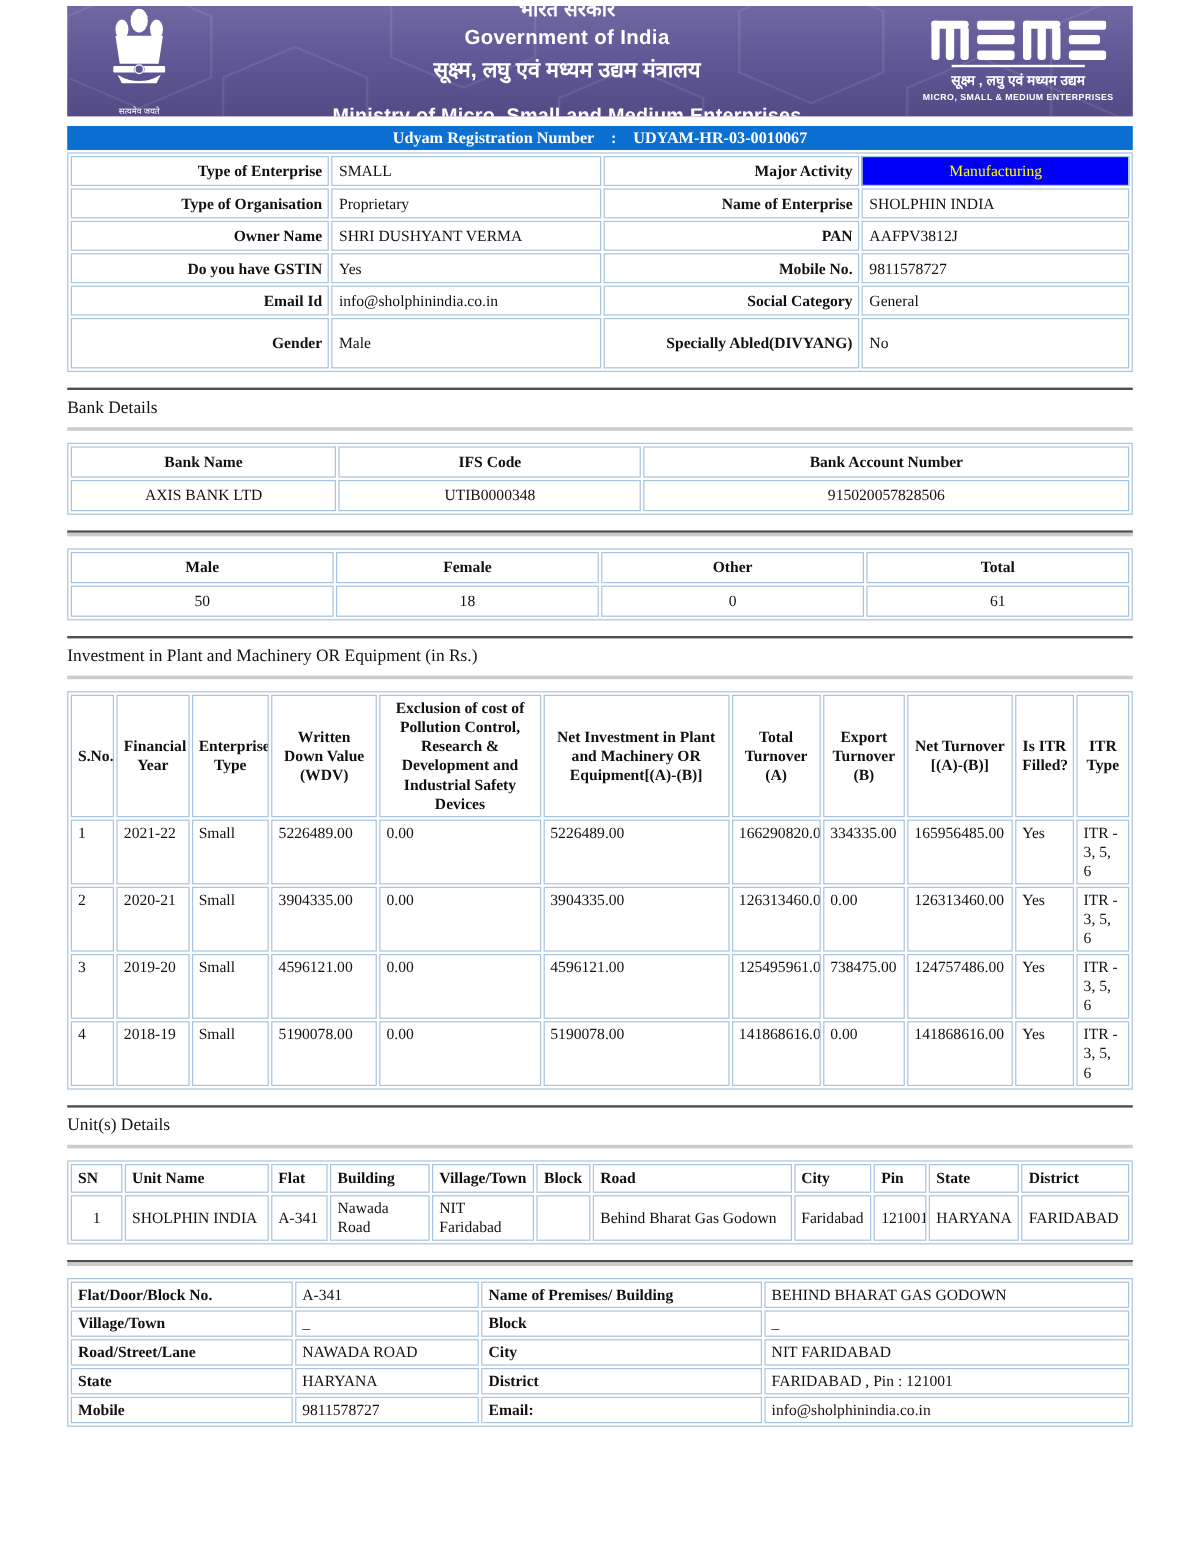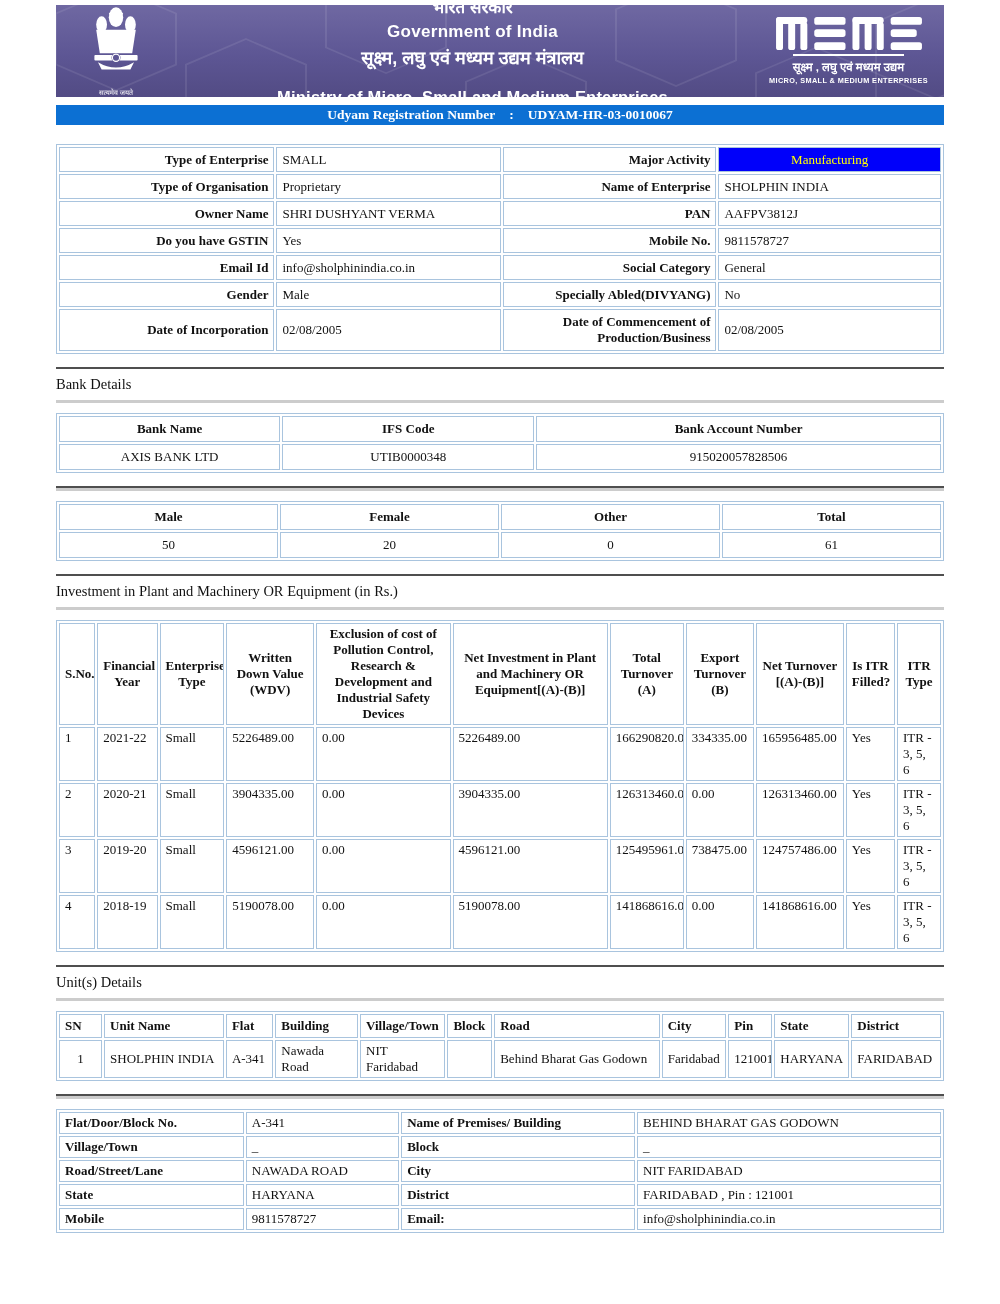--- a/index.html
+++ b/index.html
@@ -143,21 +143,21 @@
       <div class="msme-eng">MICRO, SMALL &amp; MEDIUM ENTERPRISES</div>
     </div>
   </header>
 
   <div class="regbar">
     <span>Udyam Registration Number</span>
     <span class="sep">:</span>
     <span>UDYAM-HR-03-0010067</span>
   </div>
 
-  <table class="tbl enterprise" style="margin-top:19px">
+  <table class="tbl enterprise" style="margin-top:2px">
     <colgroup>
         <col style="width:24.6%">
         <col style="width:25.6%">
         <col style="width:24.4%">
         <col style="width:25.4%">
       </colgroup>
   <tbody>
         <tr>
           <td>Type of Enterprise</td>
           <td>SMALL</td>
@@ -187,26 +187,20 @@
           <td>info@sholphinindia.co.in</td>
           <td>Social Category</td>
           <td>General</td>
         </tr>
         <tr>
           <td>Gender</td>
           <td>Male</td>
           <td>Specially Abled(DIVYANG)</td>
           <td>No</td>
         </tr>
-        <tr>
-          <td>Date of Incorporation</td>
-          <td>02/08/2005</td>
-          <td>Date of Commencement of Production/Business</td>
-          <td>02/08/2005</td>
-        </tr>
       </tbody>
     </table>
 
   <hr class="hr-dark">
   <h2 class="sec">Bank Details</h2>
   <hr class="hr-light">
   <table class="tbl ctr">
     <colgroup>
         <col style="width:25.2%">
         <col style="width:28.7%">
@@ -241,21 +235,21 @@
         <tr>
           <th>Male</th>
           <th>Female</th>
           <th>Other</th>
           <th>Total</th>
         </tr>
       </thead>
       <tbody>
         <tr>
           <td>50</td>
-          <td>20</td>
+          <td>18</td>
           <td>0</td>
           <td>61</td>
         </tr>
       </tbody>
     </table>
 
   <hr class="hr-dark">
   <h2 class="sec">Investment in Plant and Machinery OR Equipment (in Rs.)</h2>
   <hr class="hr-light">
   <table class="tbl inv">

